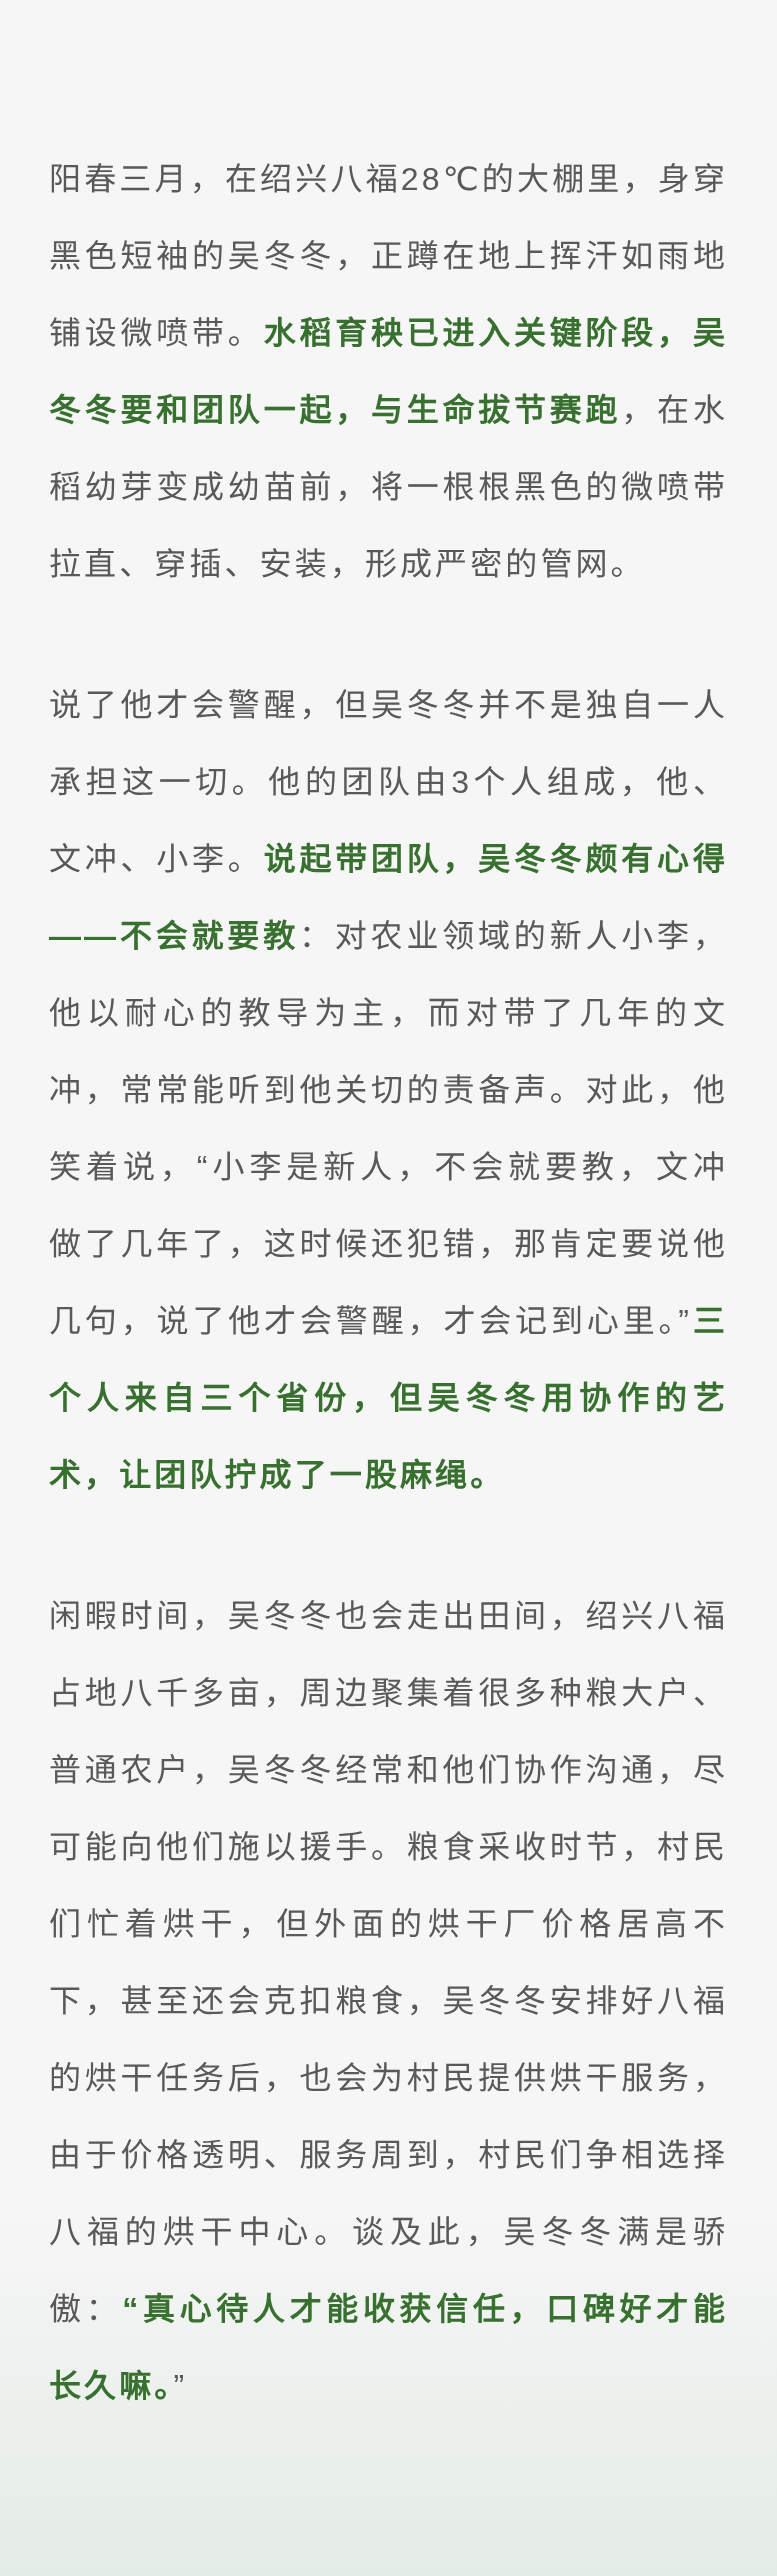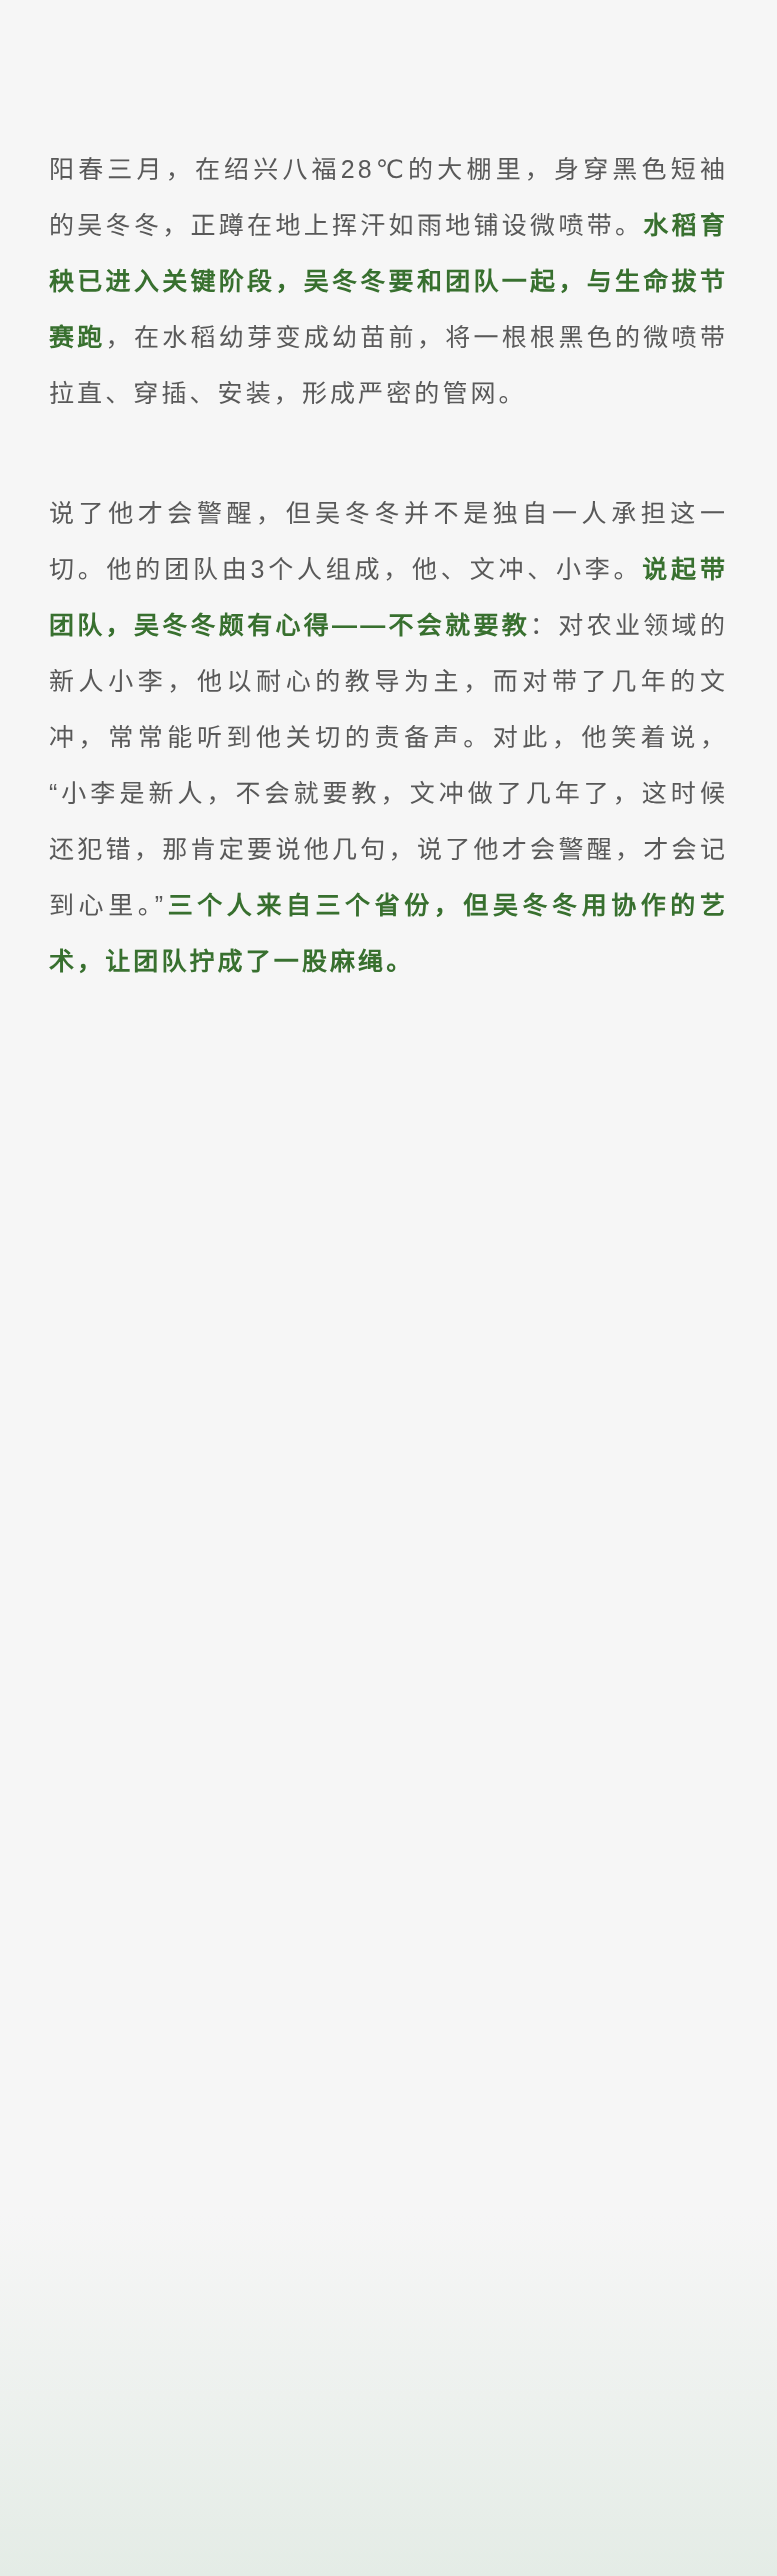--- a/index.html
+++ b/index.html
@@ -16,22 +16,22 @@
   }
   .page{
     width:777px;
     min-height:2576px;
     background:linear-gradient(180deg,var(--bg-top) 0%,var(--bg-top) 86%,var(--bg-bottom) 100%);
   }
   .article{
     padding:141px 49px 0 49px;
   }
   .article p{
-    font-size:25px;
-    line-height:56px;
+    font-size:32px;
+    line-height:77px;
     letter-spacing:3.1px;
     color:var(--body-text);
     text-align:justify;
     text-justify:inter-ideograph;
     margin:0 0 64px 0;
     word-break:break-all;
   }
   .article p:last-child{
     margin-bottom:0;
   }
@@ -40,15 +40,16 @@
     font-weight:700;
   }
 </style>
 </head>
 <body>
 
 <div class="page">
   <div class="article">
       <p><span class="normal">阳春三月，在绍兴八福28℃的大棚里，身穿黑色短袖的吴冬冬，正蹲在地上挥汗如雨地铺设微喷带。</span><span class="em">水稻育秧已进入关键阶段，吴冬冬要和团队一起，与生命拔节赛跑</span><span class="normal">，在水稻幼芽变成幼苗前，将一根根黑色的微喷带拉直、穿插、安装，形成严密的管网。</span></p>
       <p><span class="normal">说了他才会警醒，但吴冬冬并不是独自一人承担这一切。他的团队由3个人组成，他、文冲、小李。</span><span class="em">说起带团队，吴冬冬颇有心得——不会就要教</span><span class="normal">：对农业领域的新人小李，他以耐心的教导为主，而对带了几年的文冲，常常能听到他关切的责备声。对此，他笑着说，“小李是新人，不会就要教，文冲做了几年了，这时候还犯错，那肯定要说他几句，说了他才会警醒，才会记到心里。”</span><span class="em">三个人来自三个省份，但吴冬冬用协作的艺术，让团队拧成了一股麻绳。</span></p>
+      <p><span class="normal">闲暇时间，吴冬冬也会走出田间，绍兴八福占地八千多亩，周边聚集着很多种粮大户、普通农户，吴冬冬经常和他们协作沟通，尽可能向他们施以援手。粮食采收时节，村民们忙着烘干，但外面的烘干厂价格居高不下，甚至还会克扣粮食，吴冬冬安排好八福的烘干任务后，也会为村民提供烘干服务，由于价格透明、服务周到，村民们争相选择八福的烘干中心。谈及此，吴冬冬满是骄傲：</span><span class="em">“真心待人才能收获信任，口碑好才能长久嘛。</span><span class="normal">”</span></p>
     </div>
 </div>
 
 
 </body></html>

